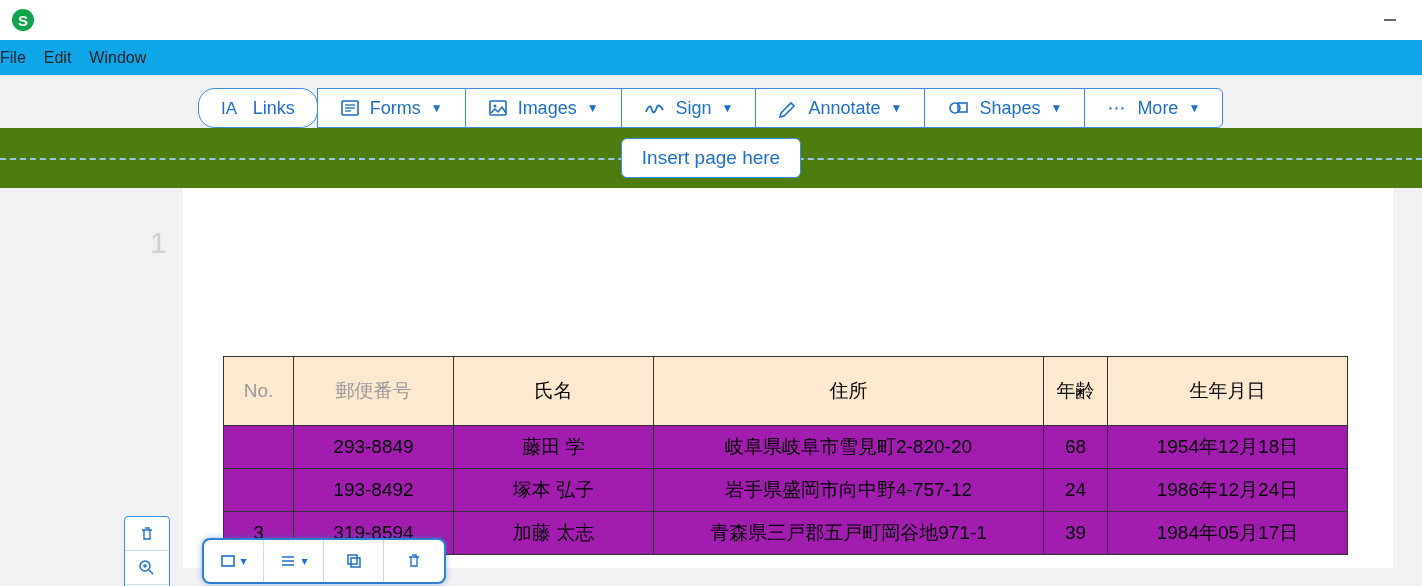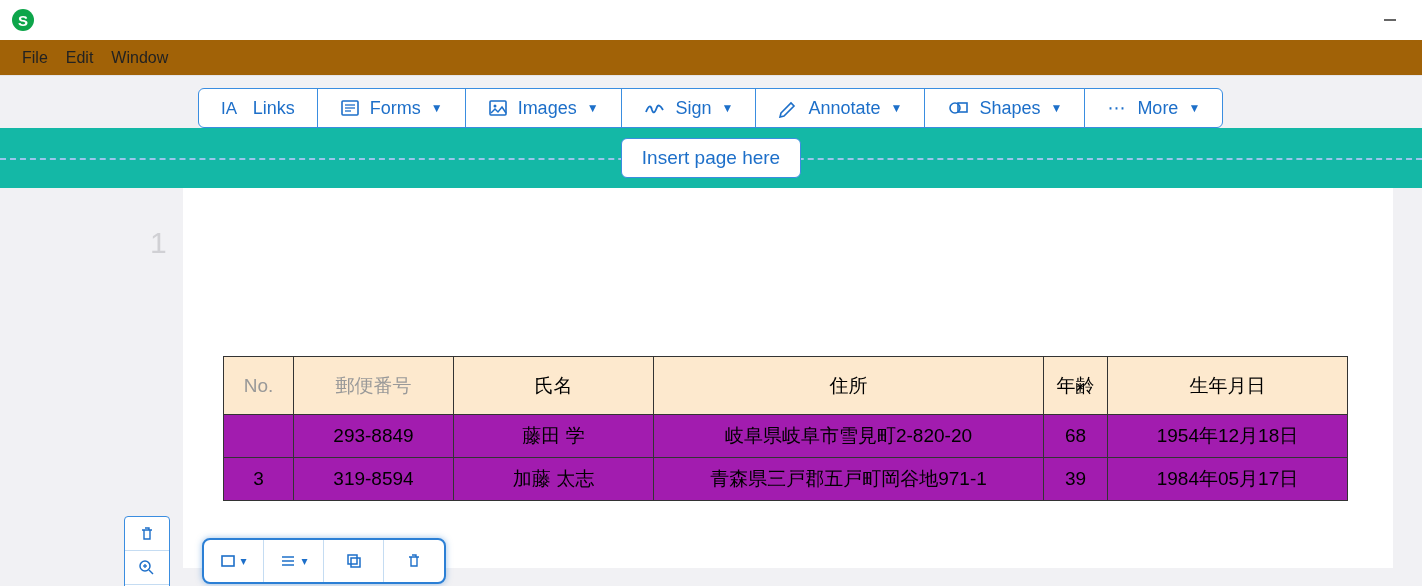--- a/index.html
+++ b/index.html
@@ -4,54 +4,54 @@
 <style>
 * { margin: 0; padding: 0; box-sizing: border-box; font-family: "Segoe UI", Arial, sans-serif; }
 body { background: #f1f1f4; width: 1422px; height: 586px; overflow: hidden; }
 
 .titlebar { height: 40px; background: #fff; display: flex; align-items: center; padding: 0 12px; }
 .logo { width: 22px; height: 22px; border-radius: 50%; background: #0da54a; color: #fff; font-weight: bold; display: flex; align-items: center; justify-content: center; font-size: 15px; margin-right: 10px; }
 .titletext { font-size: 16px; color: #333; }
 .titlebar-btns { margin-left: auto; display: flex; gap: 20px; }
 .titlebar-btn { width: 40px; height: 30px; display: flex; align-items: center; justify-content: center; color: #333; }
 
-.menubar { height: 36px; background: #a16207; display: flex; align-items: center; padding: 0 22px; gap: 18px; border-bottom: 1px solid #e5e5e8; }
+.menubar { height: 36px; background: #0ea5e9; display: flex; align-items: center; padding: 0 0; gap: 18px; border-bottom: 1px solid #e5e5e8; }
 .menu { font-size: 16px; color: #222; }
 
 .topgap { height: 12px; background: #f1f1f4; }
 
 .toolbar { display: flex; justify-content: center; gap: 0; background: #f1f1f4; }
 .tbtn { border: 1.5px solid #3a8de0; background: #fff; color: #1d6fc9; font-size: 18px; padding: 8px 22px; display: flex; align-items: center; gap: 10px; border-radius: 6px; margin-left: -1px; }
 .tbtn:first-child { border-top-right-radius: 0; border-bottom-right-radius: 0; }
 .tbtn.mid { border-radius: 0; }
 .tbtn.last { border-top-left-radius: 0; border-bottom-left-radius: 0; }
 .ticon { display: flex; align-items: center; }
 .caret { font-size: 12px; color: #1d6fc9; }
 
-.insertsep { height: 60px; position: relative; display: flex; align-items: center; justify-content: center; background: #14b8a6; }
+.insertsep { height: 60px; position: relative; display: flex; align-items: center; justify-content: center; background: #4d7c0f; }
 .dashline { position: absolute; top: 50%; left: 0; right: 0; border-top: 2px dashed #9cc5ec; }
 .insertbtn { position: relative; border: 1.5px solid #3a8de0; background: #fff; color: #1d6fc9; padding: 8px 20px; font-size: 19px; border-radius: 6px; z-index: 2; }
 
 .workspace { position: relative; flex: 1; background: #f1f1f4; height: 380px; }
 
 .pagenum { position: absolute; left: 150px; top: 38px; font-size: 30px; color: #d0d0d4; font-weight: 300; }
 
 .page { position: absolute; left: 183px; top: 0; width: 1210px; height: 380px; background: #fff; }
 
 .sidetools { position: absolute; left: 124px; top: 328px; width: 46px; border: 1.5px solid #3a8de0; border-radius: 4px; background: #fff; z-index: 5; }
 .sideitem { height: 34px; display: flex; align-items: center; justify-content: center; color: #1d6fc9; border-bottom: 1px solid #c5dcf2; }
 .sideitem:last-child { border-bottom: none; }
 
 .floatbar { position: absolute; left: 202px; top: 350px; display: flex; border: 2px solid #2b7fd5; border-radius: 8px; background: #fff; z-index: 10; box-shadow: 0 0 6px rgba(54,131,212,.5); }
 .floatitem { width: 60px; height: 42px; display: flex; align-items: center; justify-content: center; color: #1d6fc9; border-right: 1px solid #c5dcf2; gap: 4px; }
 .floatitem:last-child { border-right: none; }
 
 .table { position: absolute; left: 40px; top: 168px; border-collapse: collapse; }
 .table th, .table td { border: 1.5px solid #333; text-align: center; font-size: 19px; padding: 8px 6px; }
-.table th { background: #fde9ce; font-weight: normal; height: 58px; margin-top: 28px; }
+.table th { background: #fde9ce; font-weight: normal; height: 69px; margin-top: 28px; }
 .table td { background: #a21caf; height: 38px; }
 .c-no { width: 70px; }
 .c-zip { width: 160px; }
 .c-name { width: 200px; }
 .c-addr { width: 390px; }
 .c-age { width: 64px; }
 .c-dob { width: 240px; }
 </style>
 </head>
 <body>
@@ -69,21 +69,21 @@
 
 <div class="menubar">
   <div class="menu">File</div>
   <div class="menu">Edit</div>
   <div class="menu">Window</div>
 </div>
 
 <div class="topgap"></div>
 
 <div class="toolbar">
-  <div class="tbtn" style="border-top-left-radius:6px;border-bottom-left-radius:6px;border-top-right-radius:0;border-bottom-right-radius:0;">
+  <div class="tbtn" style="border-top-left-radius:6px;border-bottom-left-radius:6px;border-top-right-radius:0;border-bottom-right-radius:0;border-radius:17px;">
     <span class="ticon">
         <svg width="22" height="20">
           <text x="0" y="16" font-size="17" fill="#1d6fc9">IA</text>
         </svg>
       </span>
     <span>Links</span>
   </div>
   <div class="tbtn mid">
     <span class="ticon">
         <svg width="20" height="20">
@@ -180,20 +180,28 @@
       </tr>
       <tr>
         <td></td>
         <td>293-8849</td>
         <td>藤田 学</td>
         <td>岐阜県岐阜市雪見町2-820-20</td>
         <td>68</td>
         <td>1954年12月18日</td>
       </tr>
       <tr>
+        <td></td>
+        <td>193-8492</td>
+        <td>塚本 弘子</td>
+        <td>岩手県盛岡市向中野4-757-12</td>
+        <td>24</td>
+        <td>1986年12月24日</td>
+      </tr>
+      <tr>
         <td>3</td>
         <td>319-8594</td>
         <td>加藤 太志</td>
         <td>青森県三戸郡五戸町岡谷地971-1</td>
         <td>39</td>
         <td>1984年05月17日</td>
       </tr>
     </tbody>
       </table>
   </div>

